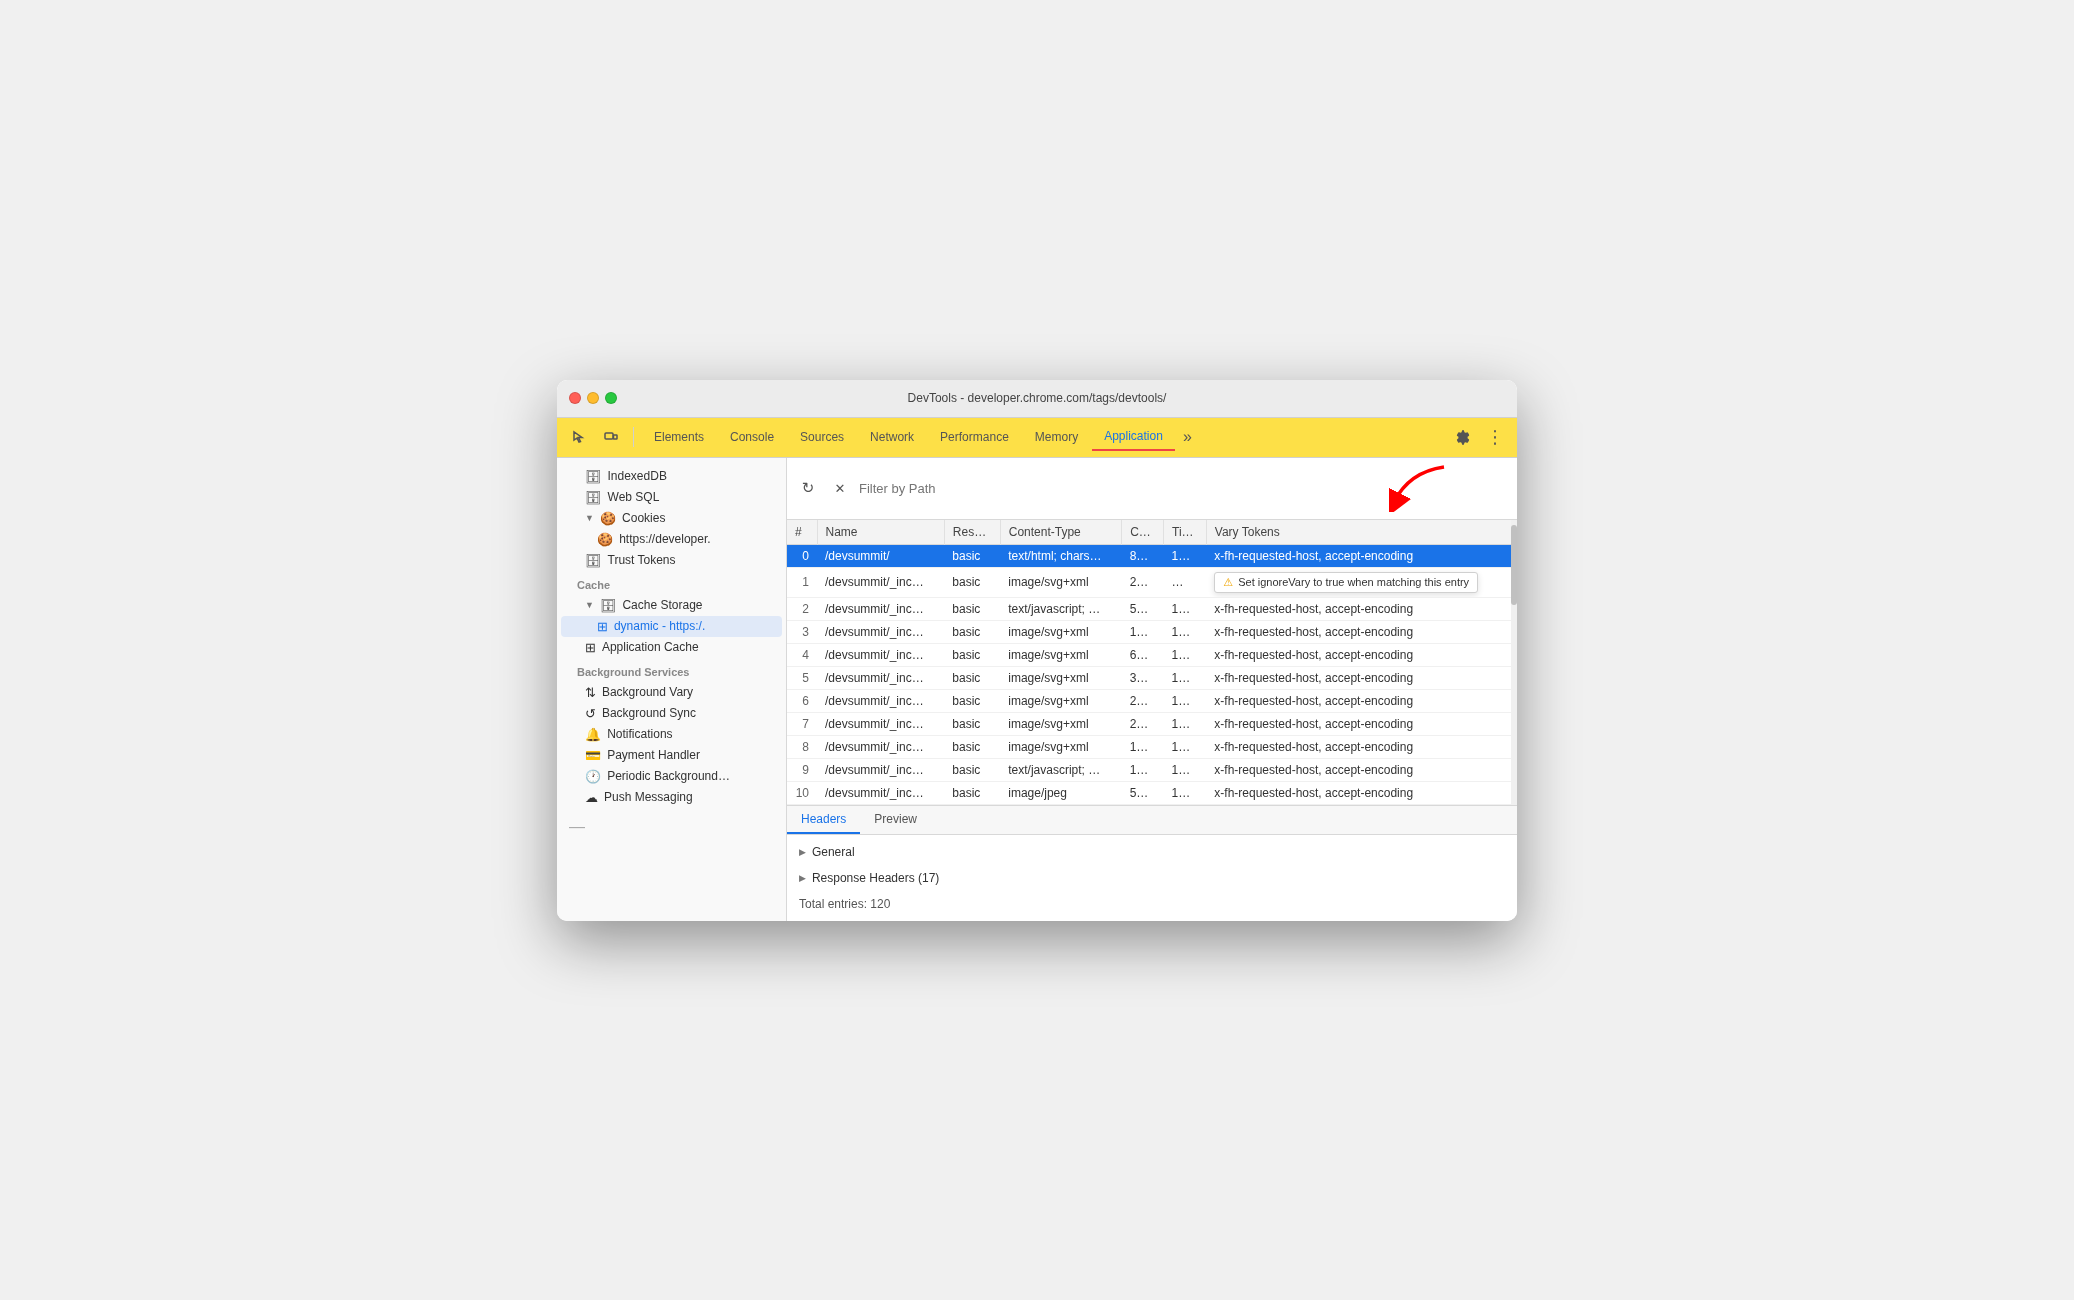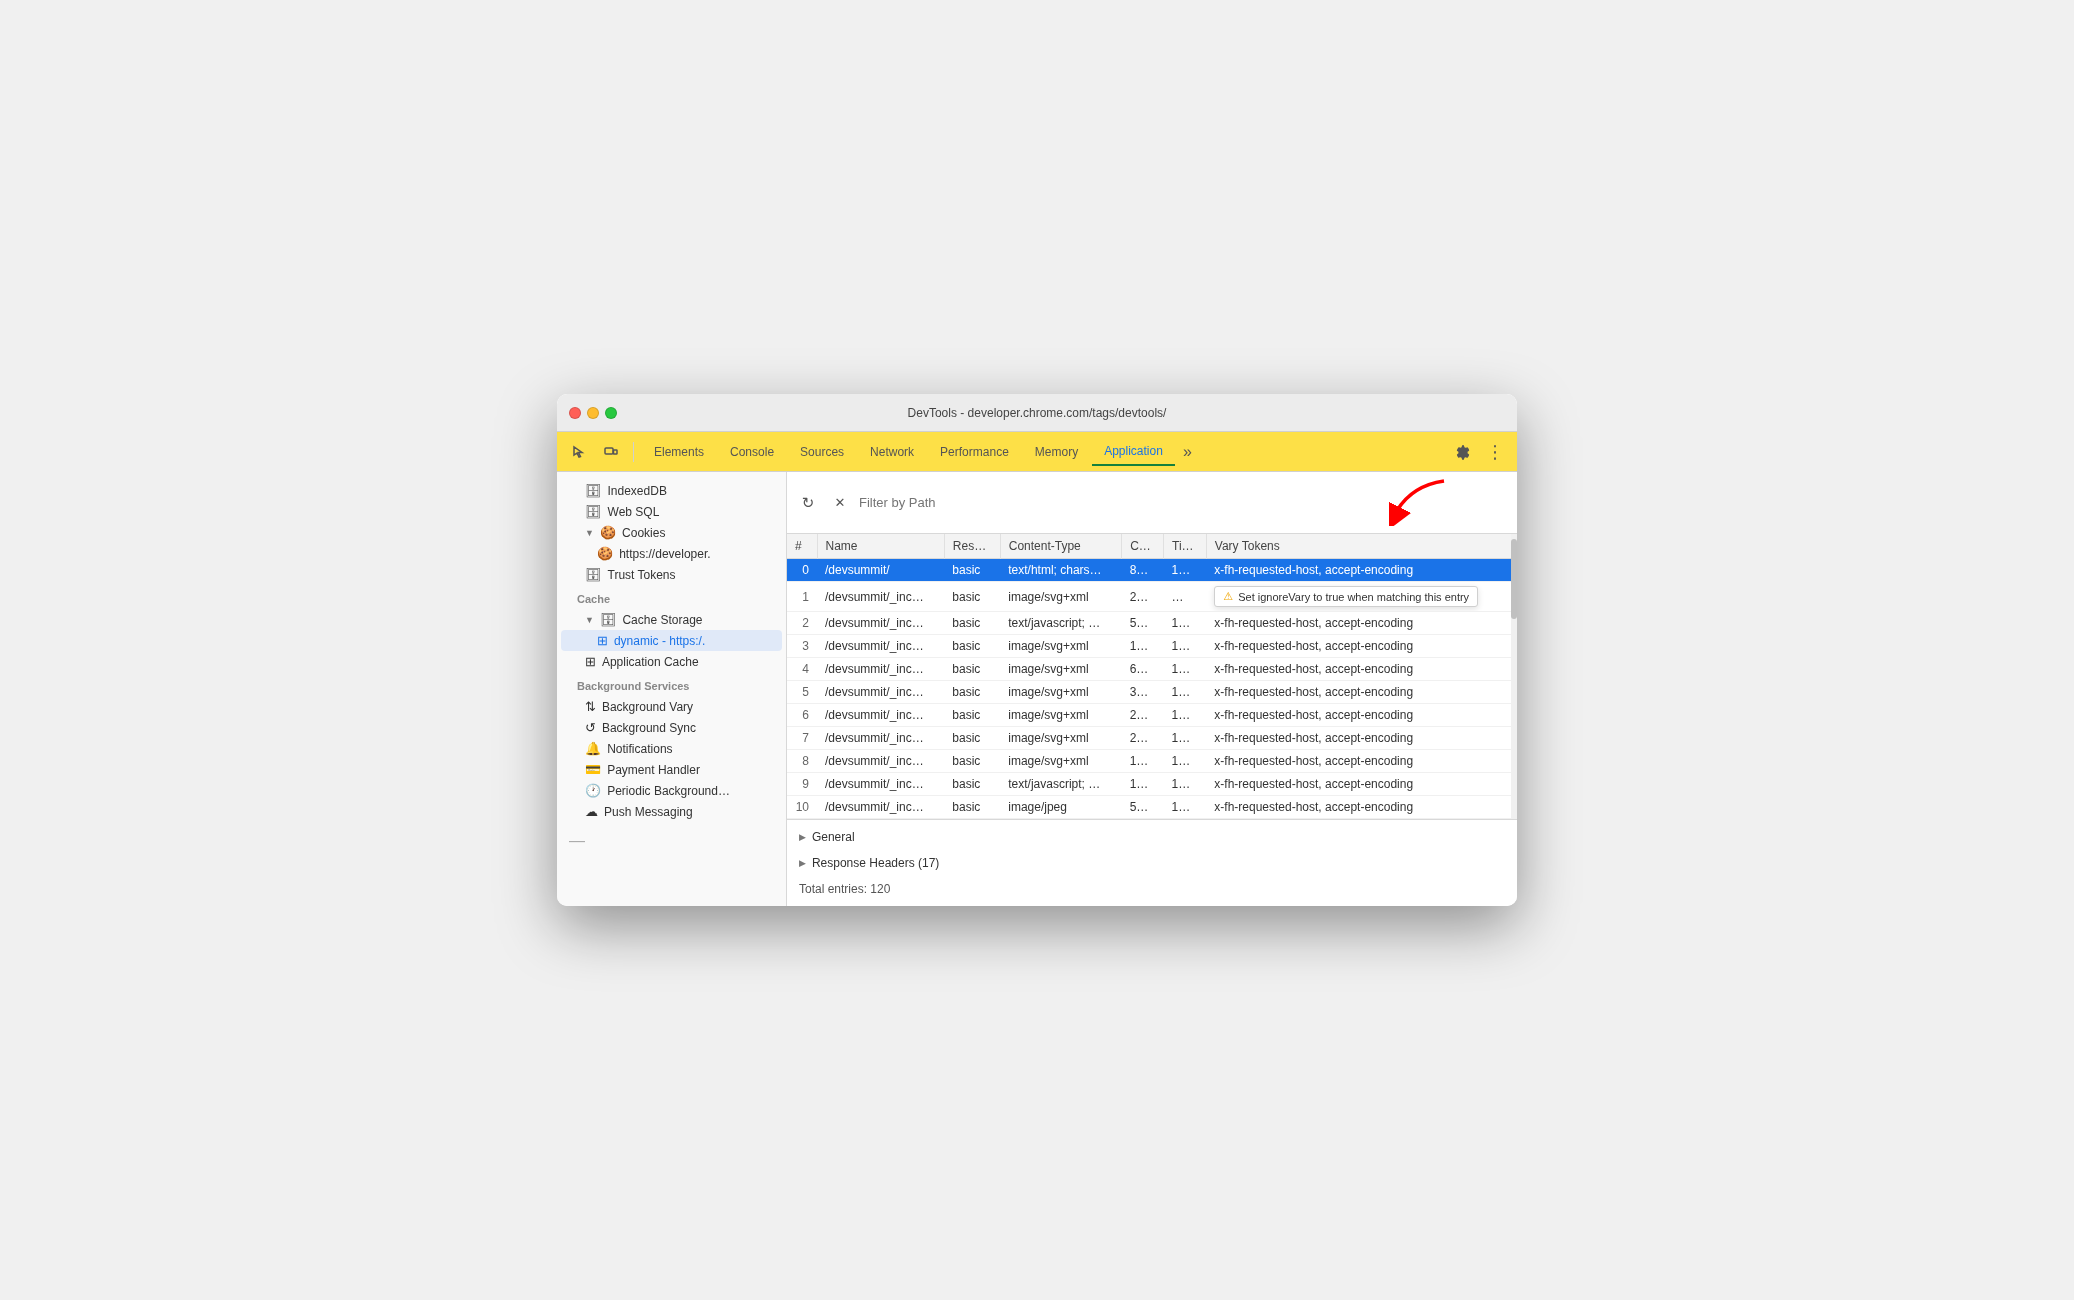--- a/index.html
+++ b/index.html
@@ -91,21 +91,21 @@
     .tab {
       padding: 6px 12px;
       font-size: 12px;
       color: #555;
       cursor: pointer;
       border-radius: 4px 4px 0 0;
       white-space: nowrap;
     }
     .tab.active {
       color: #1a73e8;
-      border-bottom: 2px solid #15803d;
+      border-bottom: 2px solid #ef4444;
       font-weight: 500;
     }
     .toolbar-more {
       font-size: 16px;
       color: #555;
       padding: 4px 6px;
       cursor: pointer;
     }
     .toolbar-right {
       display: flex;
@@ -557,20 +557,24 @@
                 <td style="max-width: 300px;">x-fh-requested-host, accept-encoding</td>
               </tr>
             </tbody>
         </table>
         <div class="scrollbar-track">
           <div class="scrollbar-thumb"></div>
         </div>
       </div>
 
       <div class="bottom-panel">
+        <div class="bottom-tabs">
+          <div class="bottom-tab active">Headers</div>
+          <div class="bottom-tab">Preview</div>
+        </div>
         <div class="bottom-content">
           <div class="section-row">
             <span class="section-triangle">▶</span>
             <span>General</span>
           </div>
           <div class="section-row">
             <span class="section-triangle">▶</span>
             <span>Response Headers (17)</span>
           </div>
           <div class="total-entries">Total entries: 120</div>

